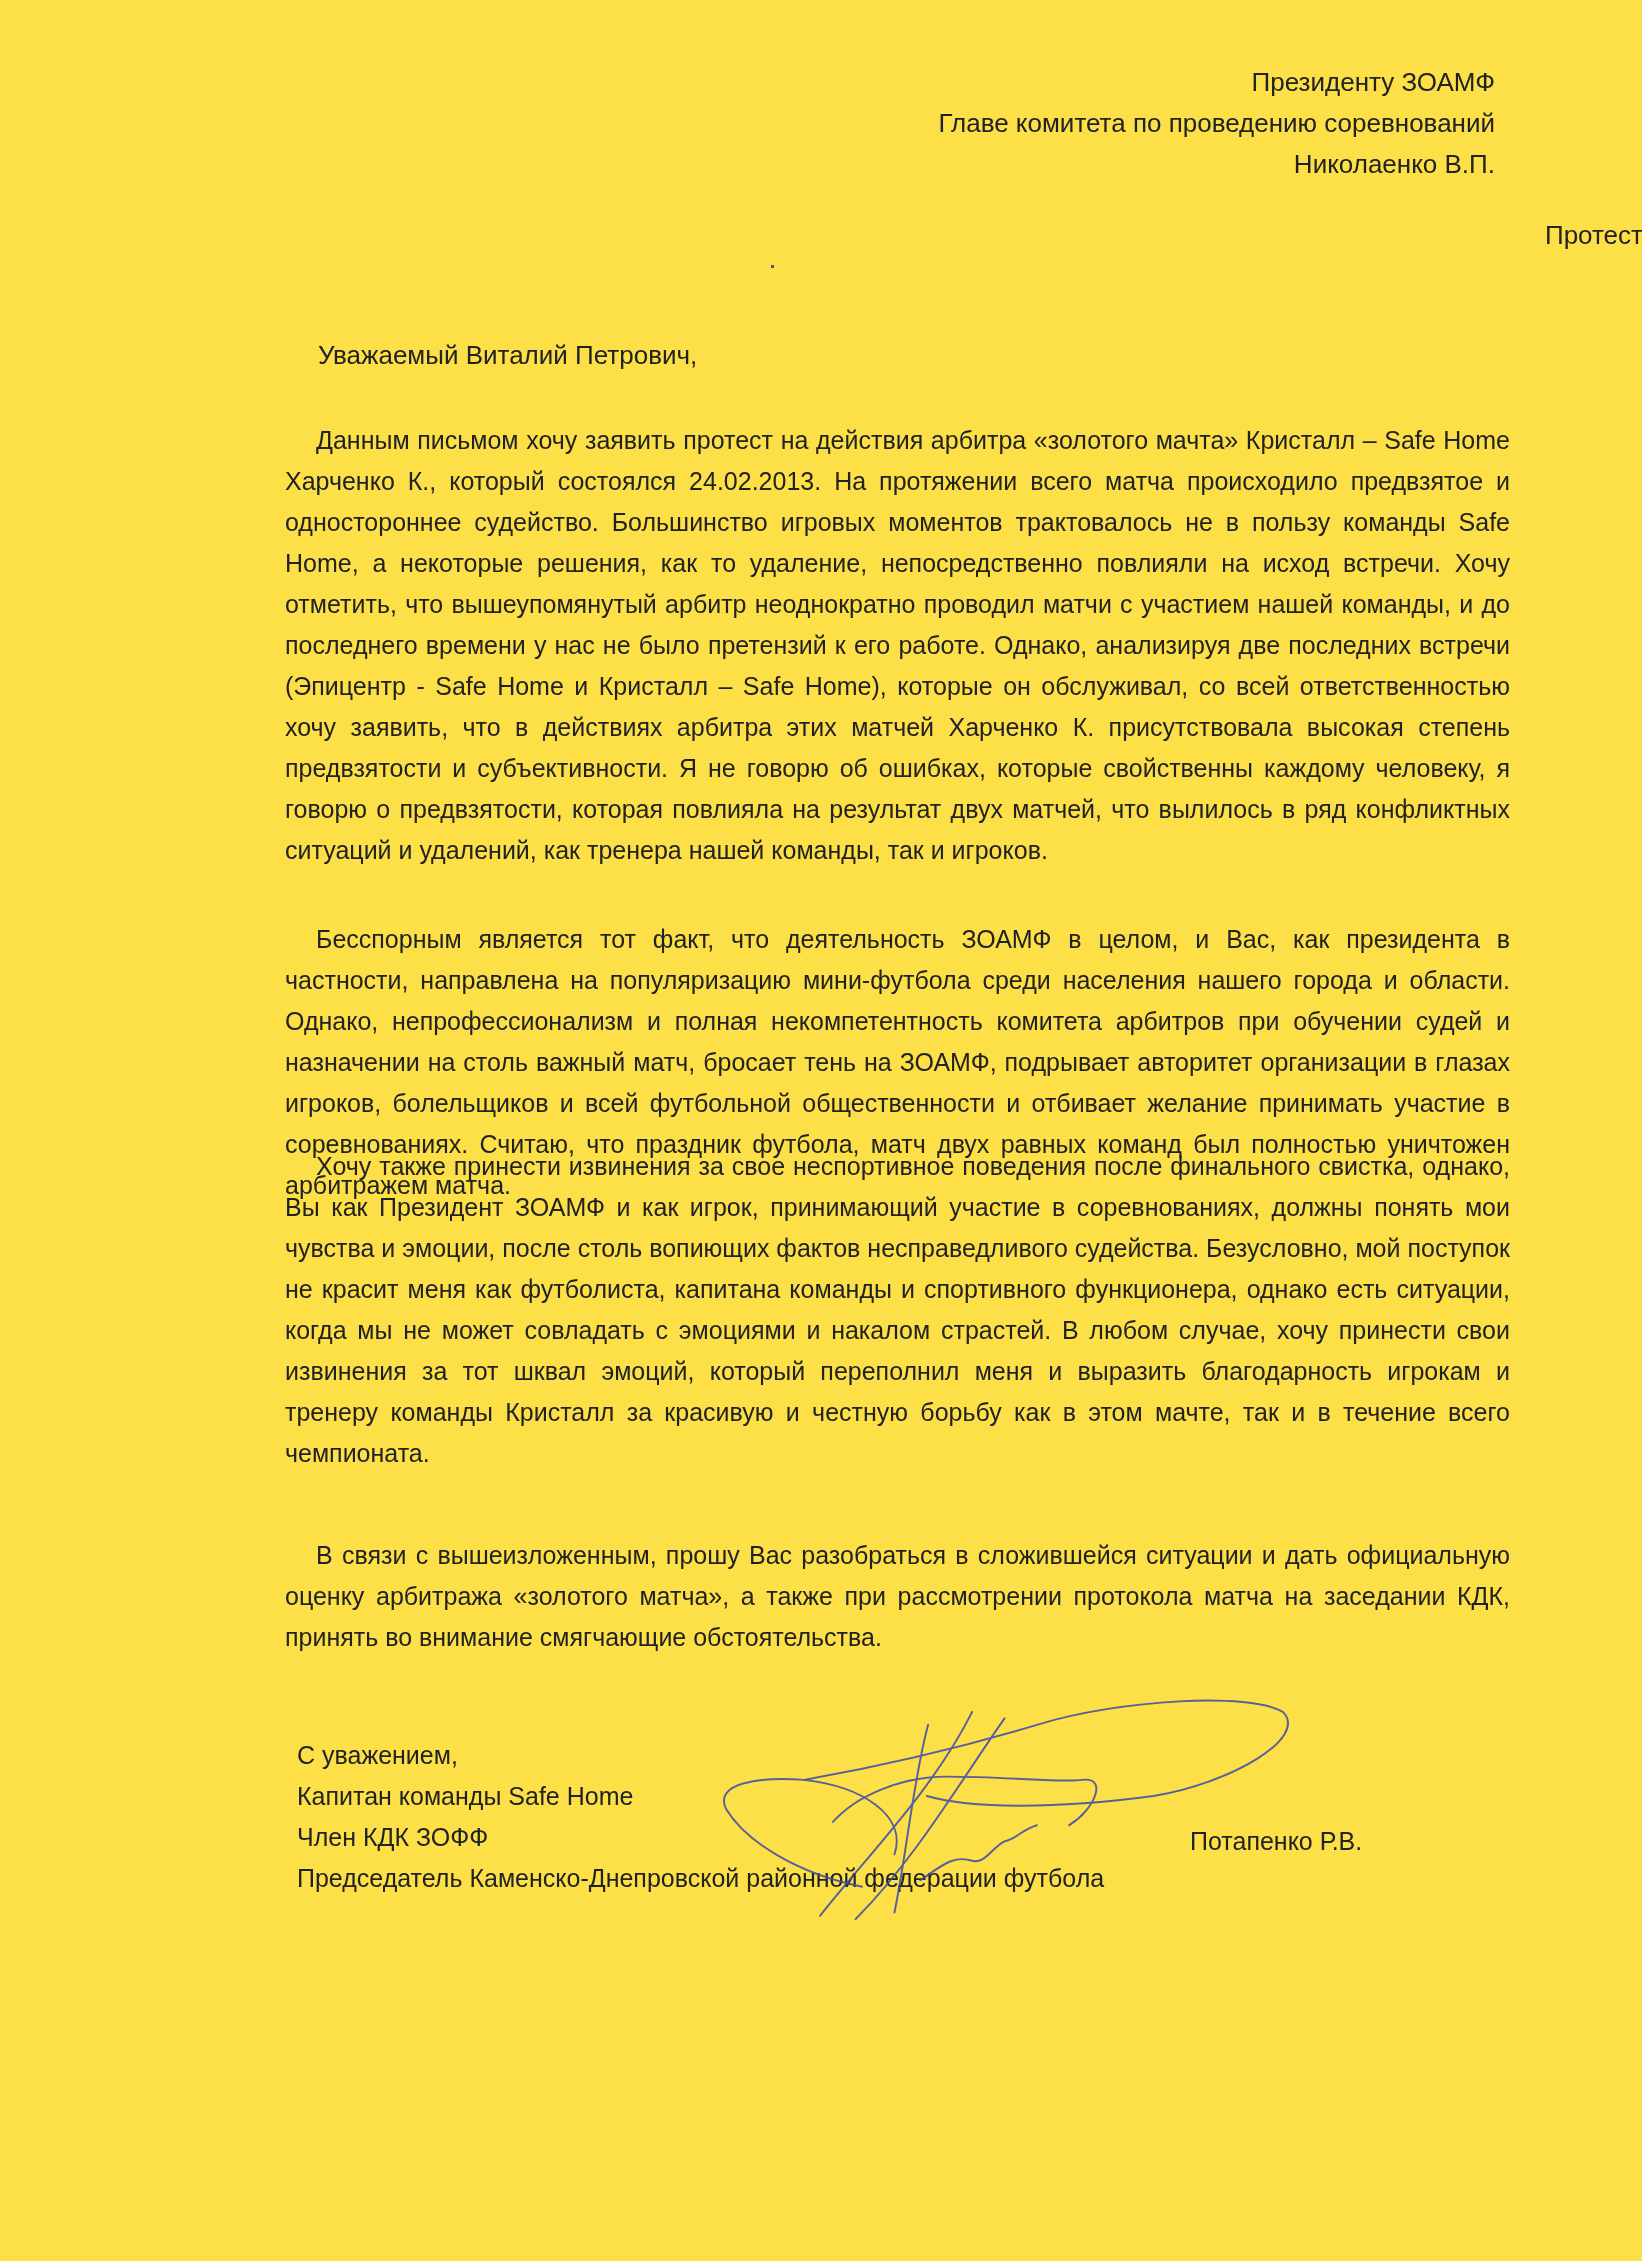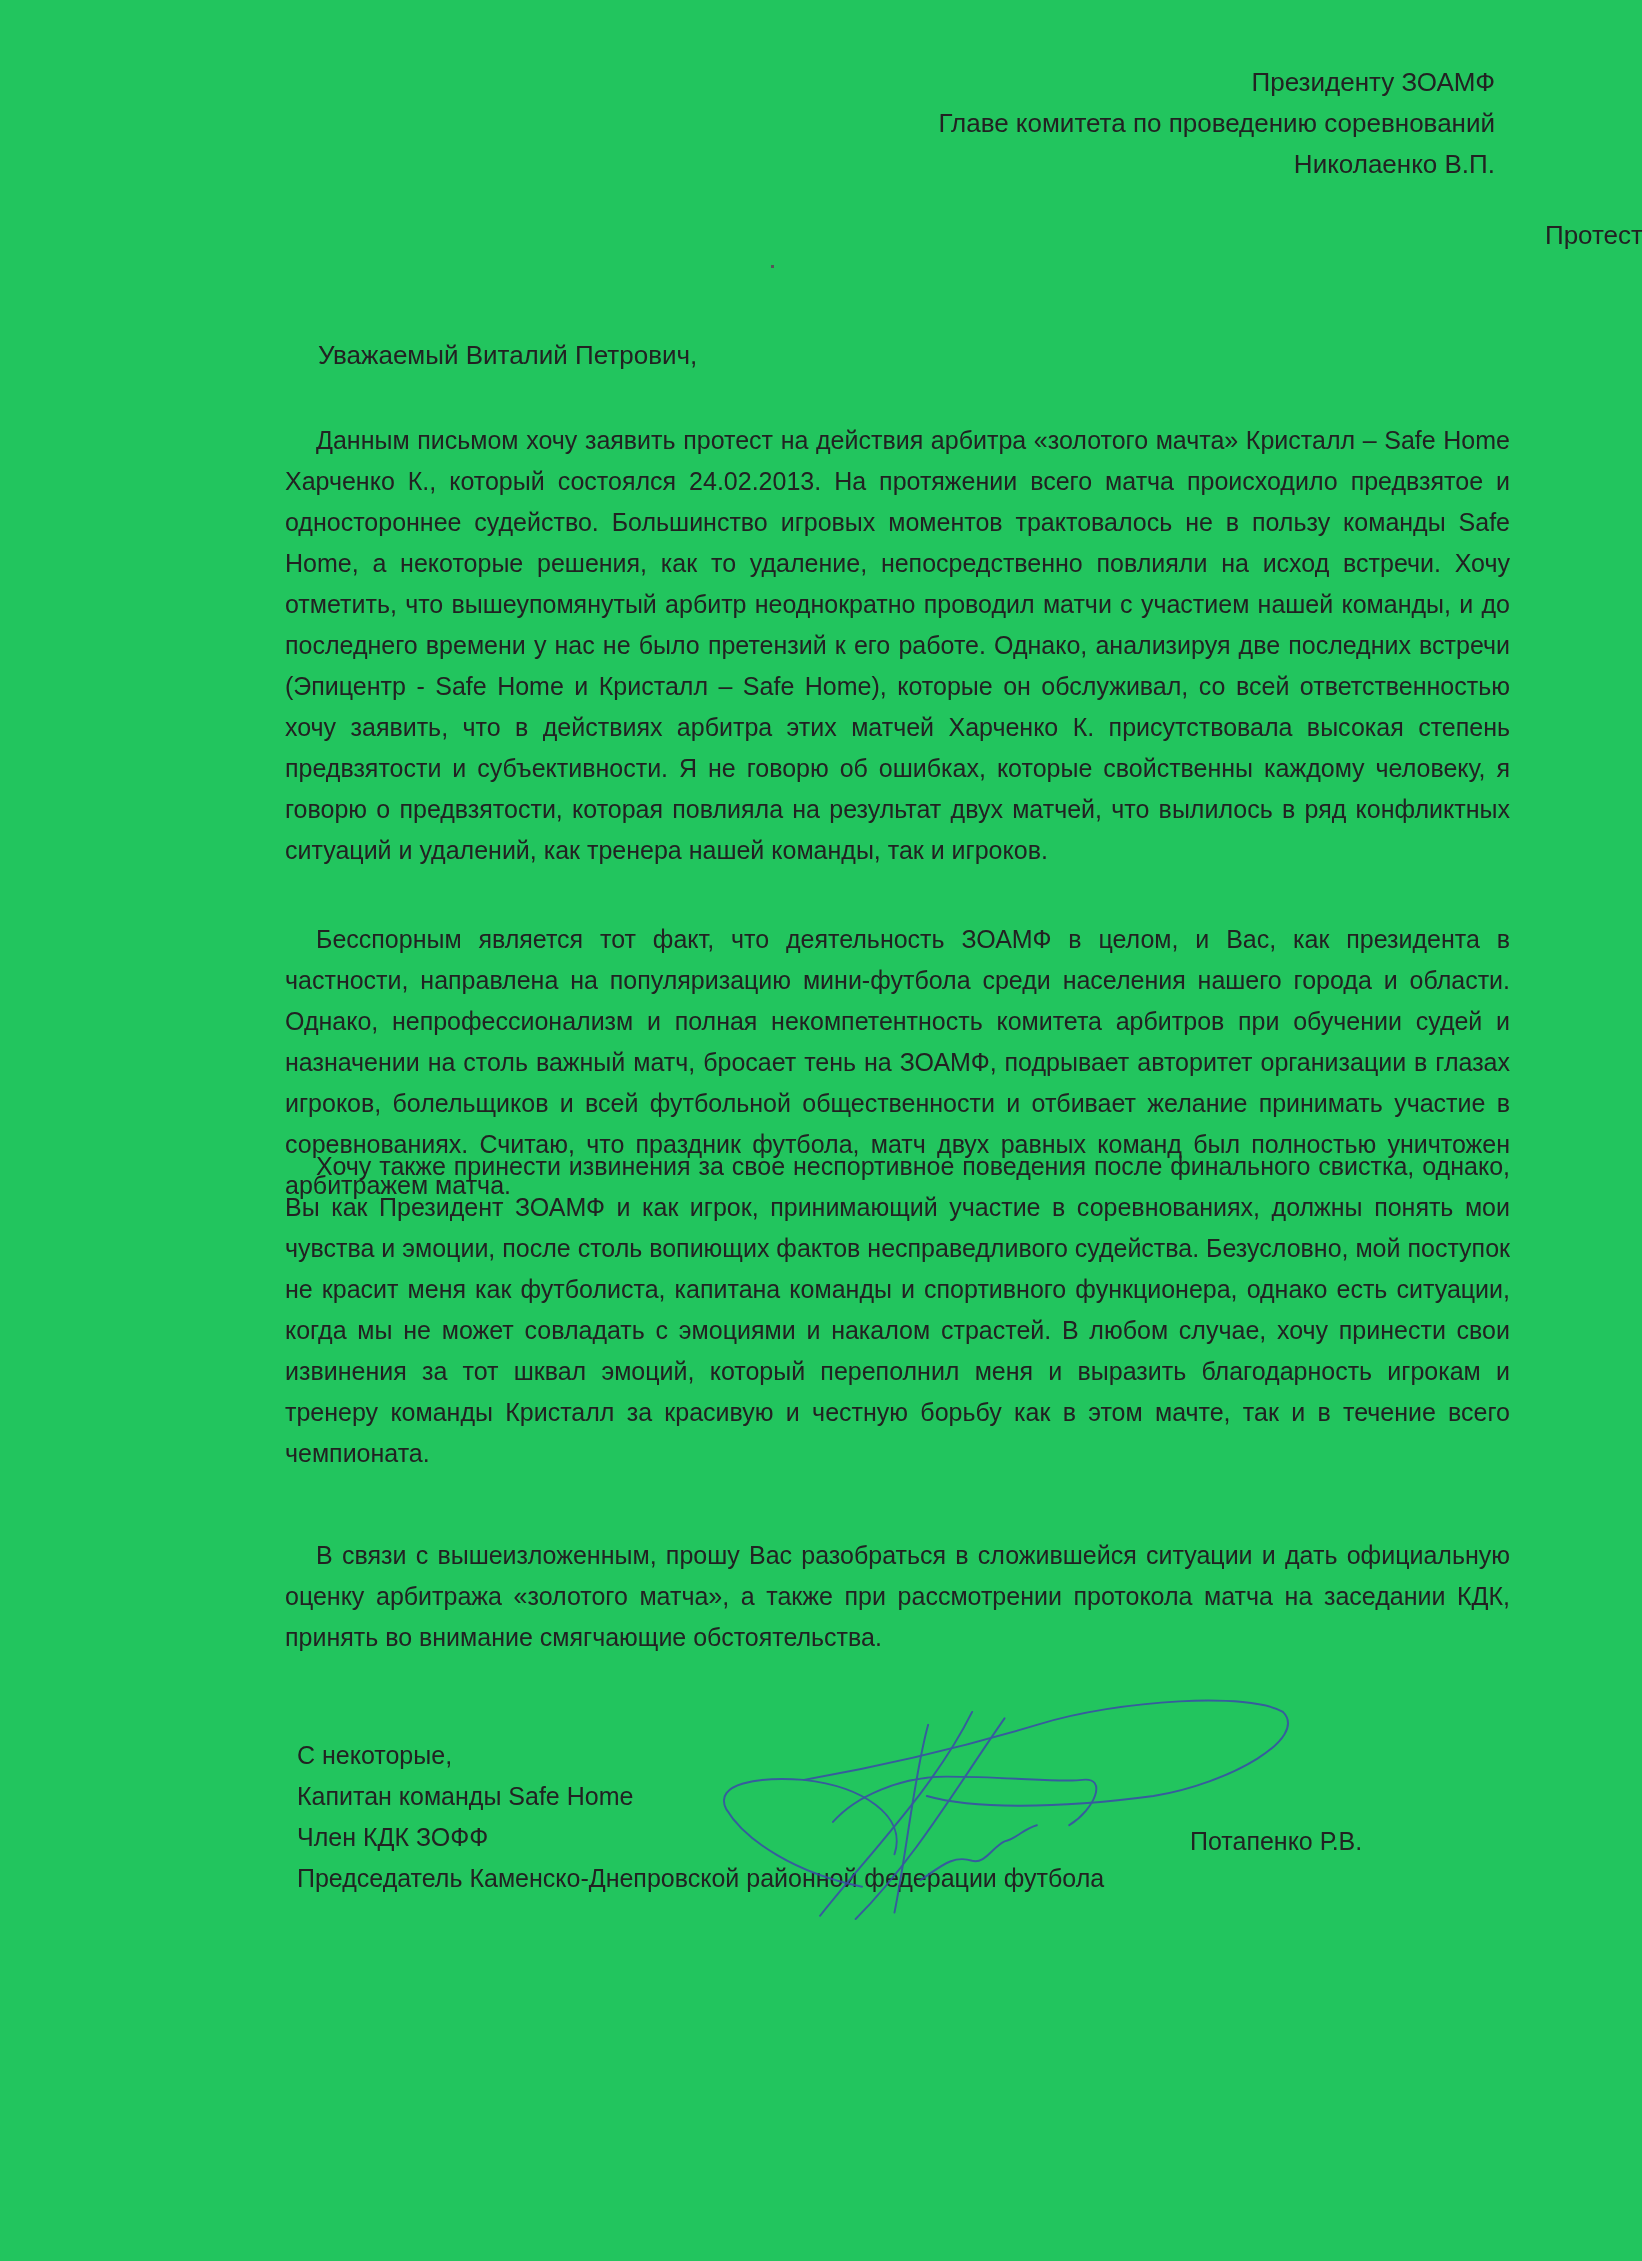--- a/index.html
+++ b/index.html
@@ -1,18 +1,18 @@
 <!DOCTYPE html>
 <html style="font-size:10.4px"><head>
 <meta charset="utf-8">
 <style>
   html, body { margin:0; padding:0; background:#ffffff; }
   body { width:1643px; height:2261px; position:relative; overflow:hidden;
          font-family:"Liberation Sans", sans-serif; color:#222; }
-  .page { position:absolute; inset:0; background:#22c55e; }
+  .page { position:absolute; inset:0; background:#fde047; }
   .addr { position:absolute; right:148px; top:62px; text-align:right; font-size:26px; line-height:41px; }
   .title { position:absolute; left:0; right:0; top:220px; text-align:right; font-size:26px; padding-left:58px; }
   .salutation { position:absolute; left:318px; top:340px; font-size:26px; }
   .body { position:absolute; left:285px; width:1225px; font-size:25px; line-height:41px; text-align:justify; }
   .body p { margin:0; text-indent:31px; }
   .p1 { top:420px; } .p2 { top:919px; } .p3 { top:1146px; } .p4 { top:1535px; }
   .closing { position:absolute; left:297px; top:1735px; font-size:25px; line-height:41px; }
   .closing div { white-space:nowrap; }
   .signer { position:absolute; left:1190px; top:1827px; font-size:25px; }
   .sig { position:absolute; left:700px; top:1686px; width:622px; height:246px; }
@@ -41,21 +41,21 @@
       <p>Бесспорным является тот факт, что деятельность ЗОАМФ в целом, и Вас, как президента в частности, направлена на популяризацию мини-футбола среди населения нашего города и области. Однако, непрофессионализм и полная некомпетентность комитета арбитров при обучении судей и назначении на столь важный матч, бросает тень на ЗОАМФ, подрывает авторитет организации в глазах игроков, болельщиков и всей футбольной общественности и отбивает желание принимать участие в соревнованиях. Считаю, что праздник футбола, матч двух равных команд был полностью уничтожен арбитражем матча.</p>
     </div>
   <div class="body p3">
       <p>Хочу также принести извинения за свое неспортивное поведения после финального свистка, однако, Вы как Президент ЗОАМФ и как игрок, принимающий участие в соревнованиях, должны понять мои чувства и эмоции, после столь вопиющих фактов несправедливого судейства. Безусловно, мой поступок не красит меня как футболиста, капитана команды и спортивного функционера, однако есть ситуации, когда мы не может совладать с эмоциями и накалом страстей. В любом случае, хочу принести свои извинения за тот шквал эмоций, который переполнил меня и выразить благодарность игрокам и тренеру команды Кристалл за красивую и честную борьбу как в этом мачте, так и в течение всего чемпионата.</p>
     </div>
   <div class="body p4">
       <p>В связи с вышеизложенным, прошу Вас разобраться в сложившейся ситуации и дать официальную оценку арбитража «золотого матча», а также при рассмотрении протокола матча на заседании КДК, принять во внимание смягчающие обстоятельства.</p>
     </div>
 
   <div class="closing">
-    <div>С некоторые,</div>
+    <div>С уважением,</div>
     <div>Капитан команды Safe Home</div>
     <div>Член КДК ЗОФФ</div>
     <div>Председатель Каменско-Днепровской районной федерации футбола</div>
   </div>
 
   <svg class="sig" viewBox="0 0 960 380">
     <g fill="none" stroke="#3b4aa8" stroke-width="3" stroke-linecap="round" opacity="0.85">
       <path d="M250 310 C150 290 70 240 40 190 C20 150 90 140 160 145 C250 155 320 200 300 260"></path>
       <path d="M160 145 C300 120 420 90 520 60 C650 20 850 10 900 40 C940 80 820 150 700 170 C550 190 420 190 350 170"></path>
       <path d="M205 210 C240 170 310 140 380 140 C480 140 560 150 590 145 C630 140 610 190 570 215"></path>

